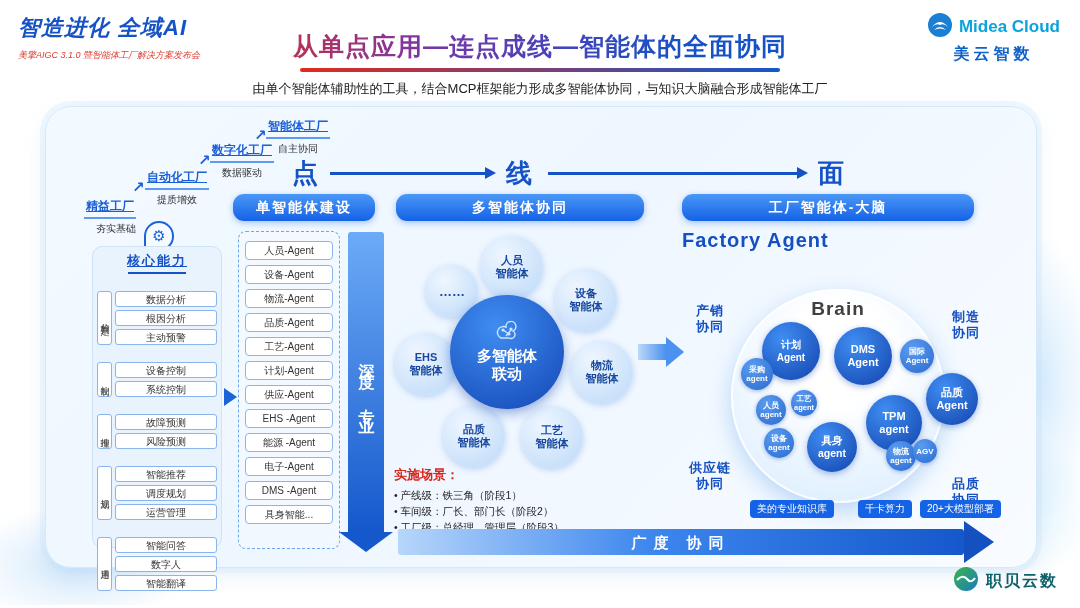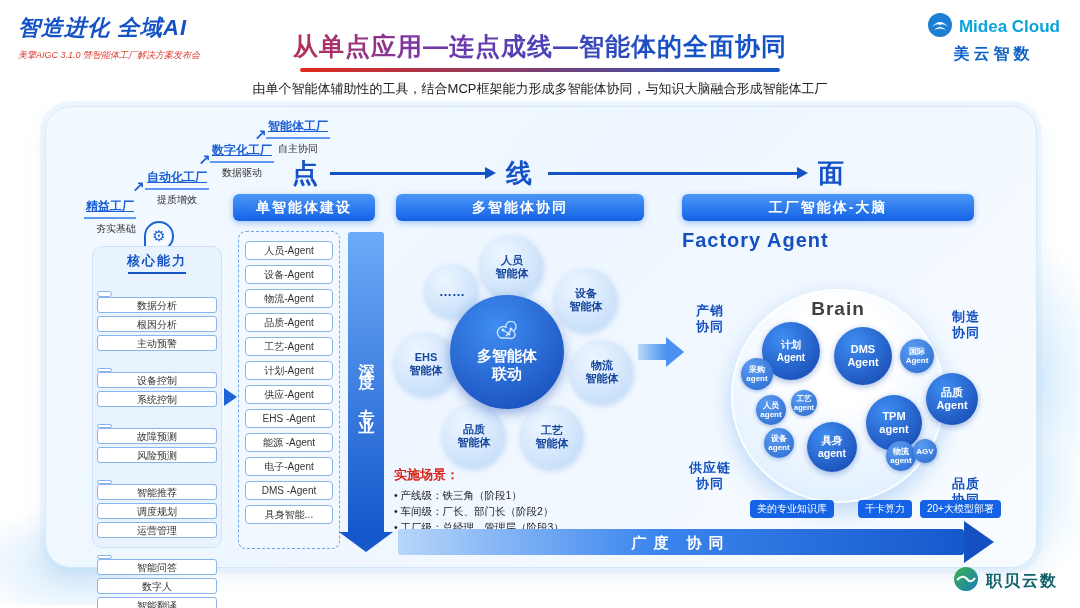--- a/index.html
+++ b/index.html
@@ -58,31 +58,31 @@
     color:#1b63d6; font-size:15px; z-index:2; background:#f6fbff; }
 
   
   .stage-char { font-size:26px; font-weight:bold; color:#1552c6; z-index:2; }
   .harrow { display:flex; align-items:center; z-index:2; }
   .harrow .shaft { flex:1; height:3px; background:#1552c6; }
   .harrow .head { width:0; height:0; border-left:11px solid #1552c6;
     border-top:6px solid transparent; border-bottom:6px solid transparent; }
 
   
-  .bar { top:194px; height:27px; border-radius:6px; z-index:2;
+  .bar { top:194px; height:27px; border-radius:11px; z-index:2;
     background:linear-gradient(180deg,#4b97f7,#1462e6); color:#fff; font-weight:bold; font-size:14px;
     display:flex; align-items:center; justify-content:center; letter-spacing:2px;
     box-shadow:0 2px 6px rgba(20,98,230,.35); }
 
   
   .core { left:92px; top:246px; width:130px; height:302px; background:#e9f3fe;
     border:1px solid #cfe2f8; border-radius:10px; z-index:2; padding:5px 0 0 0; }
-  .core-title { color:#1552c6; font-weight:bold; font-size:13px; text-align:center; letter-spacing:2px; }
+  .core-title { color:#1552c6; font-weight:bold; font-size:13px; text-align:center; letter-spacing:2px;text-decoration:underline; }
   .core-title-line { width:58px; height:2px; background:#1552c6; margin:2px auto 4px auto; }
-  .core-group { display:flex; align-items:stretch; margin:17px 4px 4px 4px;flex-direction:column; }
+  .core-group { display:flex; align-items:stretch; margin:17px 4px 4px 4px; }
   .core-cat { writing-mode:vertical-rl; font-size:9px; color:#444; background:#fff;
     border:1px solid #8ab4ec; border-radius:3px; display:flex; align-items:center; justify-content:center;
     width:15px; margin-right:3px; letter-spacing:1px; }
   .core-items { flex:1; display:flex; flex-direction:column; gap:3px; }
   .core-item { background:#fff; border:1px solid #8ab4ec; border-radius:3px;
     font-size:10px; color:#333; text-align:center; height:16px; line-height:15px; }
 
   .tri-right { left:224px; top:388px; width:0; height:0; z-index:2;
     border-left:13px solid #1b63d6; border-top:9px solid transparent; border-bottom:9px solid transparent; }
 

